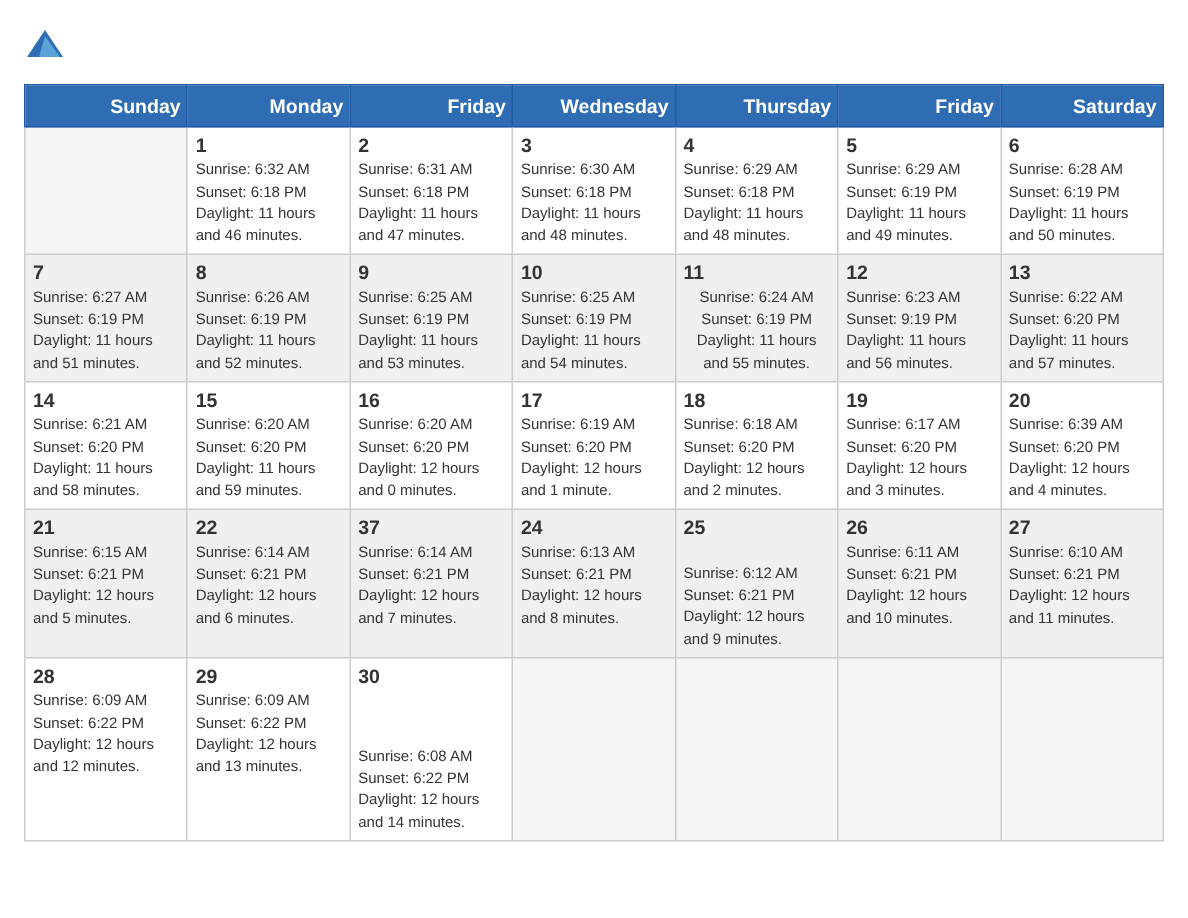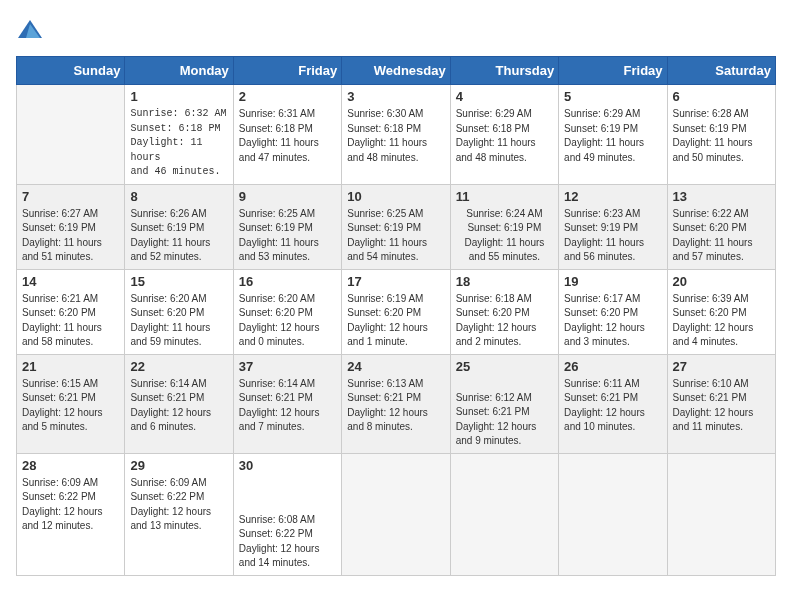--- a/index.html
+++ b/index.html
@@ -124,21 +124,21 @@
         <th>Thursday</th>
         <th>Friday</th>
         <th>Saturday</th>
       </tr>
   </thead>
   <tbody id="calendar-body">
   <tr>
         <td class="empty"></td>
         <td>
           <span class="day-num">1</span>
-          <div class="day-info" style="white-space: pre-line; font-family: Liberation Mono, monospace;">Sunrise: 6:32 AM
+          <div class="day-info" style="white-space: pre-line;">Sunrise: 6:32 AM
 Sunset: 6:18 PM
 Daylight: 11 hours
 and 46 minutes.</div>
         </td>
         <td>
           <span class="day-num">2</span>
           <div class="day-info" style="white-space: pre-line;">Sunrise: 6:31 AM
 Sunset: 6:18 PM
 Daylight: 11 hours
 and 47 minutes.</div>

